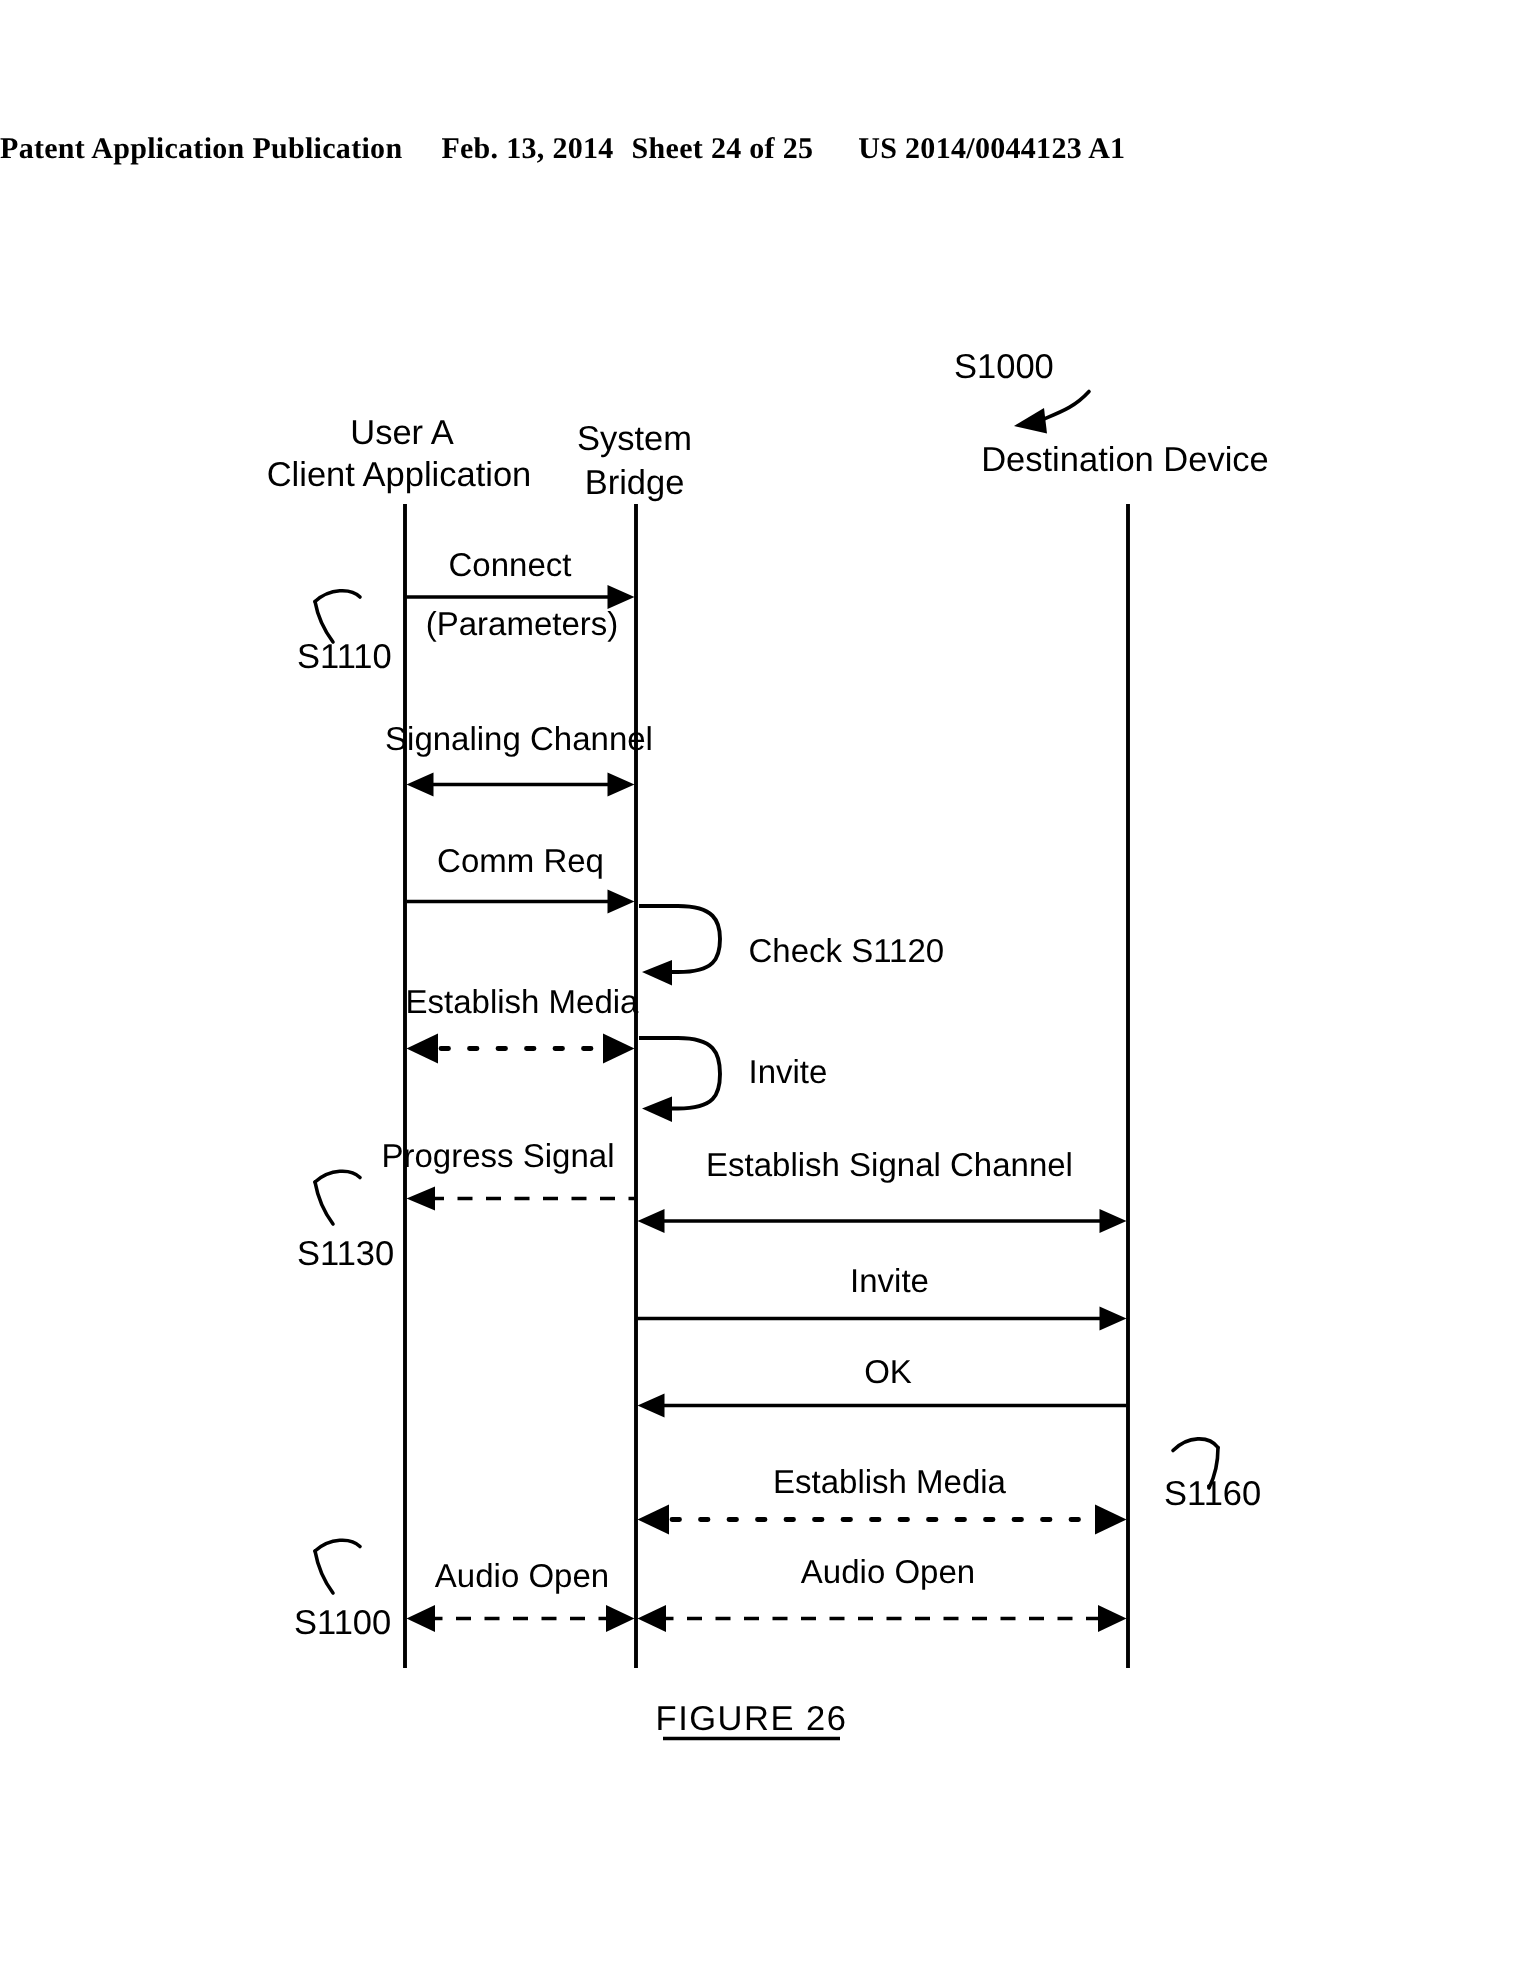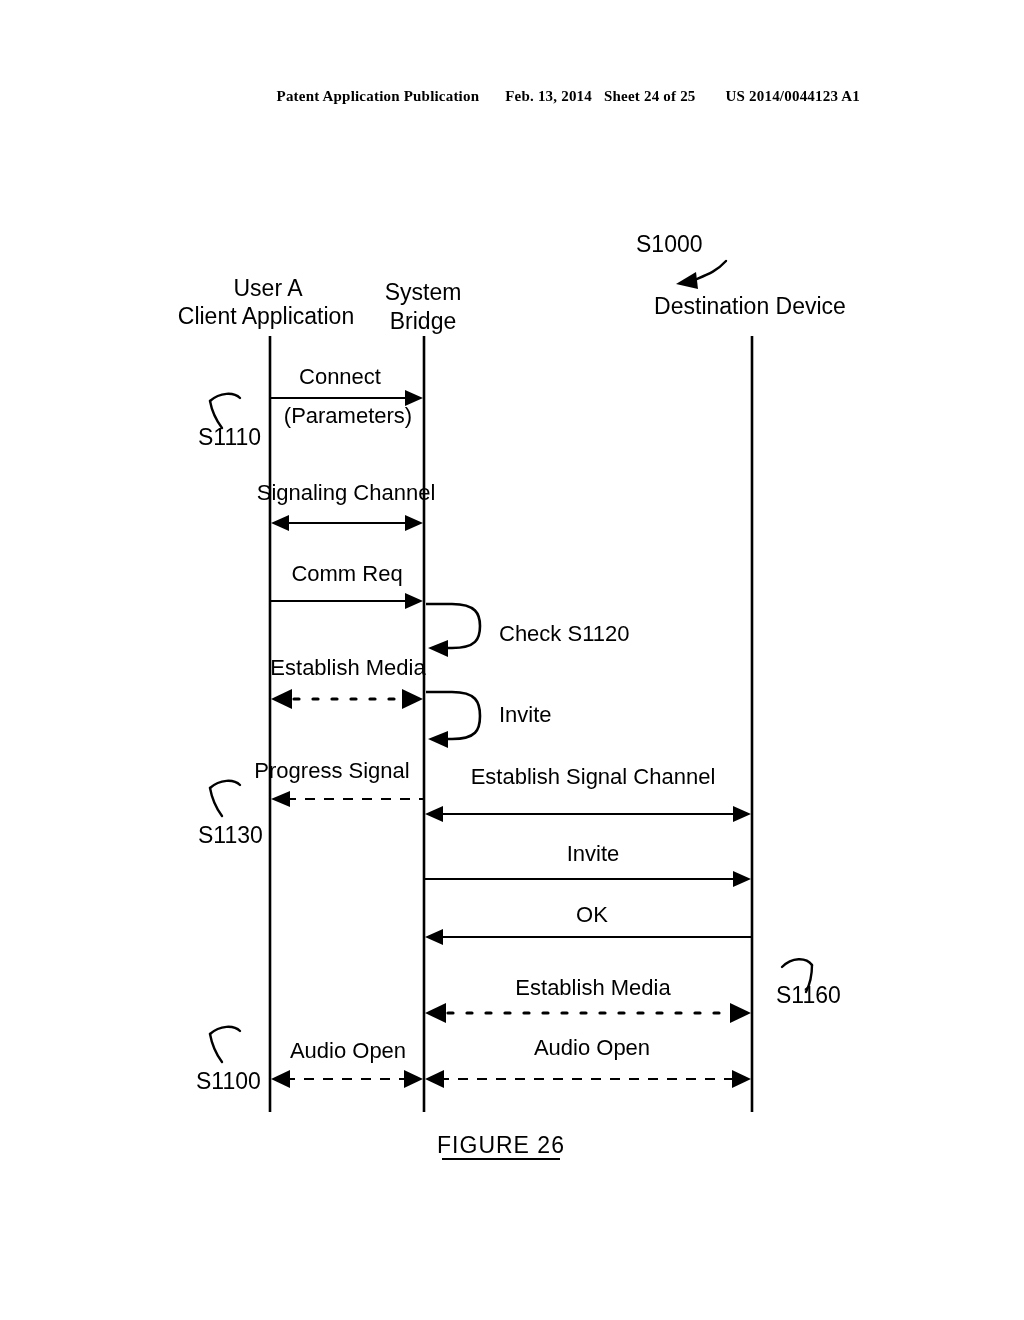--- a/index.html
+++ b/index.html
@@ -19,24 +19,24 @@
     position: absolute;
     left: 0; top: 0;
     width: 1024px;
     height: 1320px;
   }
   .hdr {
     position: absolute;
     top: 88px;
     left: 0;
     width: 860px;
-    text-align: right;
+    text-align: left;
     font-family: "Liberation Serif", serif;
     font-weight: bold;
-    font-size: 15px;
+    font-size: 20px;
     letter-spacing: 0.2px;
     white-space: nowrap;
   }
   .hdr span { display: inline-block; }
   .hdr .gap-a { width: 26px; }
   .hdr .gap-b { width: 12px; }
   .hdr .gap-c { width: 30px; }
   svg#diagram {
     position: absolute;
     left: 0;

